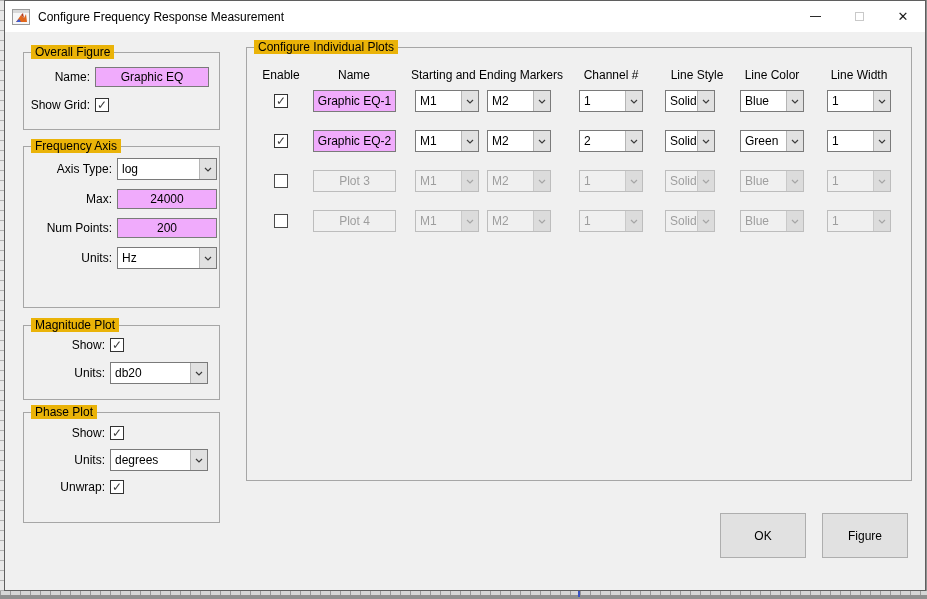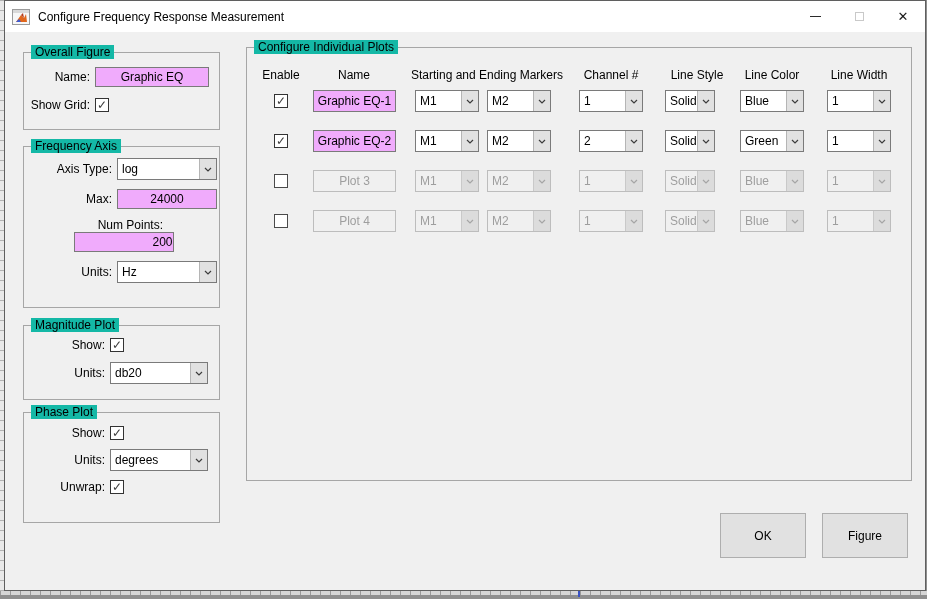--- a/index.html
+++ b/index.html
@@ -24,21 +24,21 @@
   .tb-spacer { flex:1; }
   .tb-btn { width:44px; height:31px; display:flex; align-items:center; justify-content:center; }
   .min-glyph { width:11px; height:0; border-top:1px solid #2b2b2b; display:block; }
   .max-glyph { width:9px; height:9px; border:1px solid #c9c9c9; display:block; }
   .close-glyph { font-size:13px; color:#1a1a1a; line-height:1; }
 
   .content { position:relative; width:920px; height:558px; background:#f0f0f0; }
 
   
   .group { position:absolute; border:1px solid #a6a6a6; background:#f0f0f0; }
-  .group-label { position:absolute; top:-8px; left:7px; background:#14b8a6; padding:0 4px; font-size:12px; white-space:nowrap; }
+  .group-label { position:absolute; top:-8px; left:7px; background:#eab308; padding:0 4px; font-size:12px; white-space:nowrap; }
   .g-overall { left:18px; top:20px;  width:197px; height:78px; }
   .g-freq    { left:18px; top:114px; width:197px; height:162px; }
   .g-mag     { left:18px; top:293px; width:197px; height:75px; }
   .g-phase   { left:18px; top:380px; width:197px; height:111px; }
   .g-plots   { left:241px; top:15px; width:666px; height:434px; }
 
   .frow { display:flex; align-items:center; margin-left:4px; }
   .flabel { font-size:12px; text-align:right; white-space:nowrap; }
   .w62 { width:62px; margin-right:5px; }
   .w84 { width:84px; margin-right:5px; }
@@ -139,23 +139,23 @@
             <svg width="8" height="5" viewBox="0 0 8 5">
                 <polyline points="1,1 4,4 7,1" fill="none" stroke="currentColor" stroke-width="1.2"></polyline>
               </svg>
           </span>
         </div>
       </div>
       <div class="frow" style="margin-top:9px;">
         <span class="flabel w84">Max:</span>
         <input class="text-input" style="width: 100px;" value="24000">
       </div>
-      <div class="frow" style="margin-top:9px;flex-direction:column;">
+      <div class="frow" style="margin-top:9px;">
         <span class="flabel w84">Num Points:</span>
-        <input class="text-input" style="width: 100px; text-align: right;" value="200">
+        <input class="text-input" style="width: 100px;" value="200">
       </div>
       <div class="frow" style="margin-top:9px;">
         <span class="flabel w84">Units:</span>
         <div class="combo" style="width:100px;">
           <span class="combo-text">Hz</span>
           <span class="combo-btn">
             <svg width="8" height="5" viewBox="0 0 8 5">
                 <polyline points="1,1 4,4 7,1" fill="none" stroke="currentColor" stroke-width="1.2"></polyline>
               </svg>
           </span>

